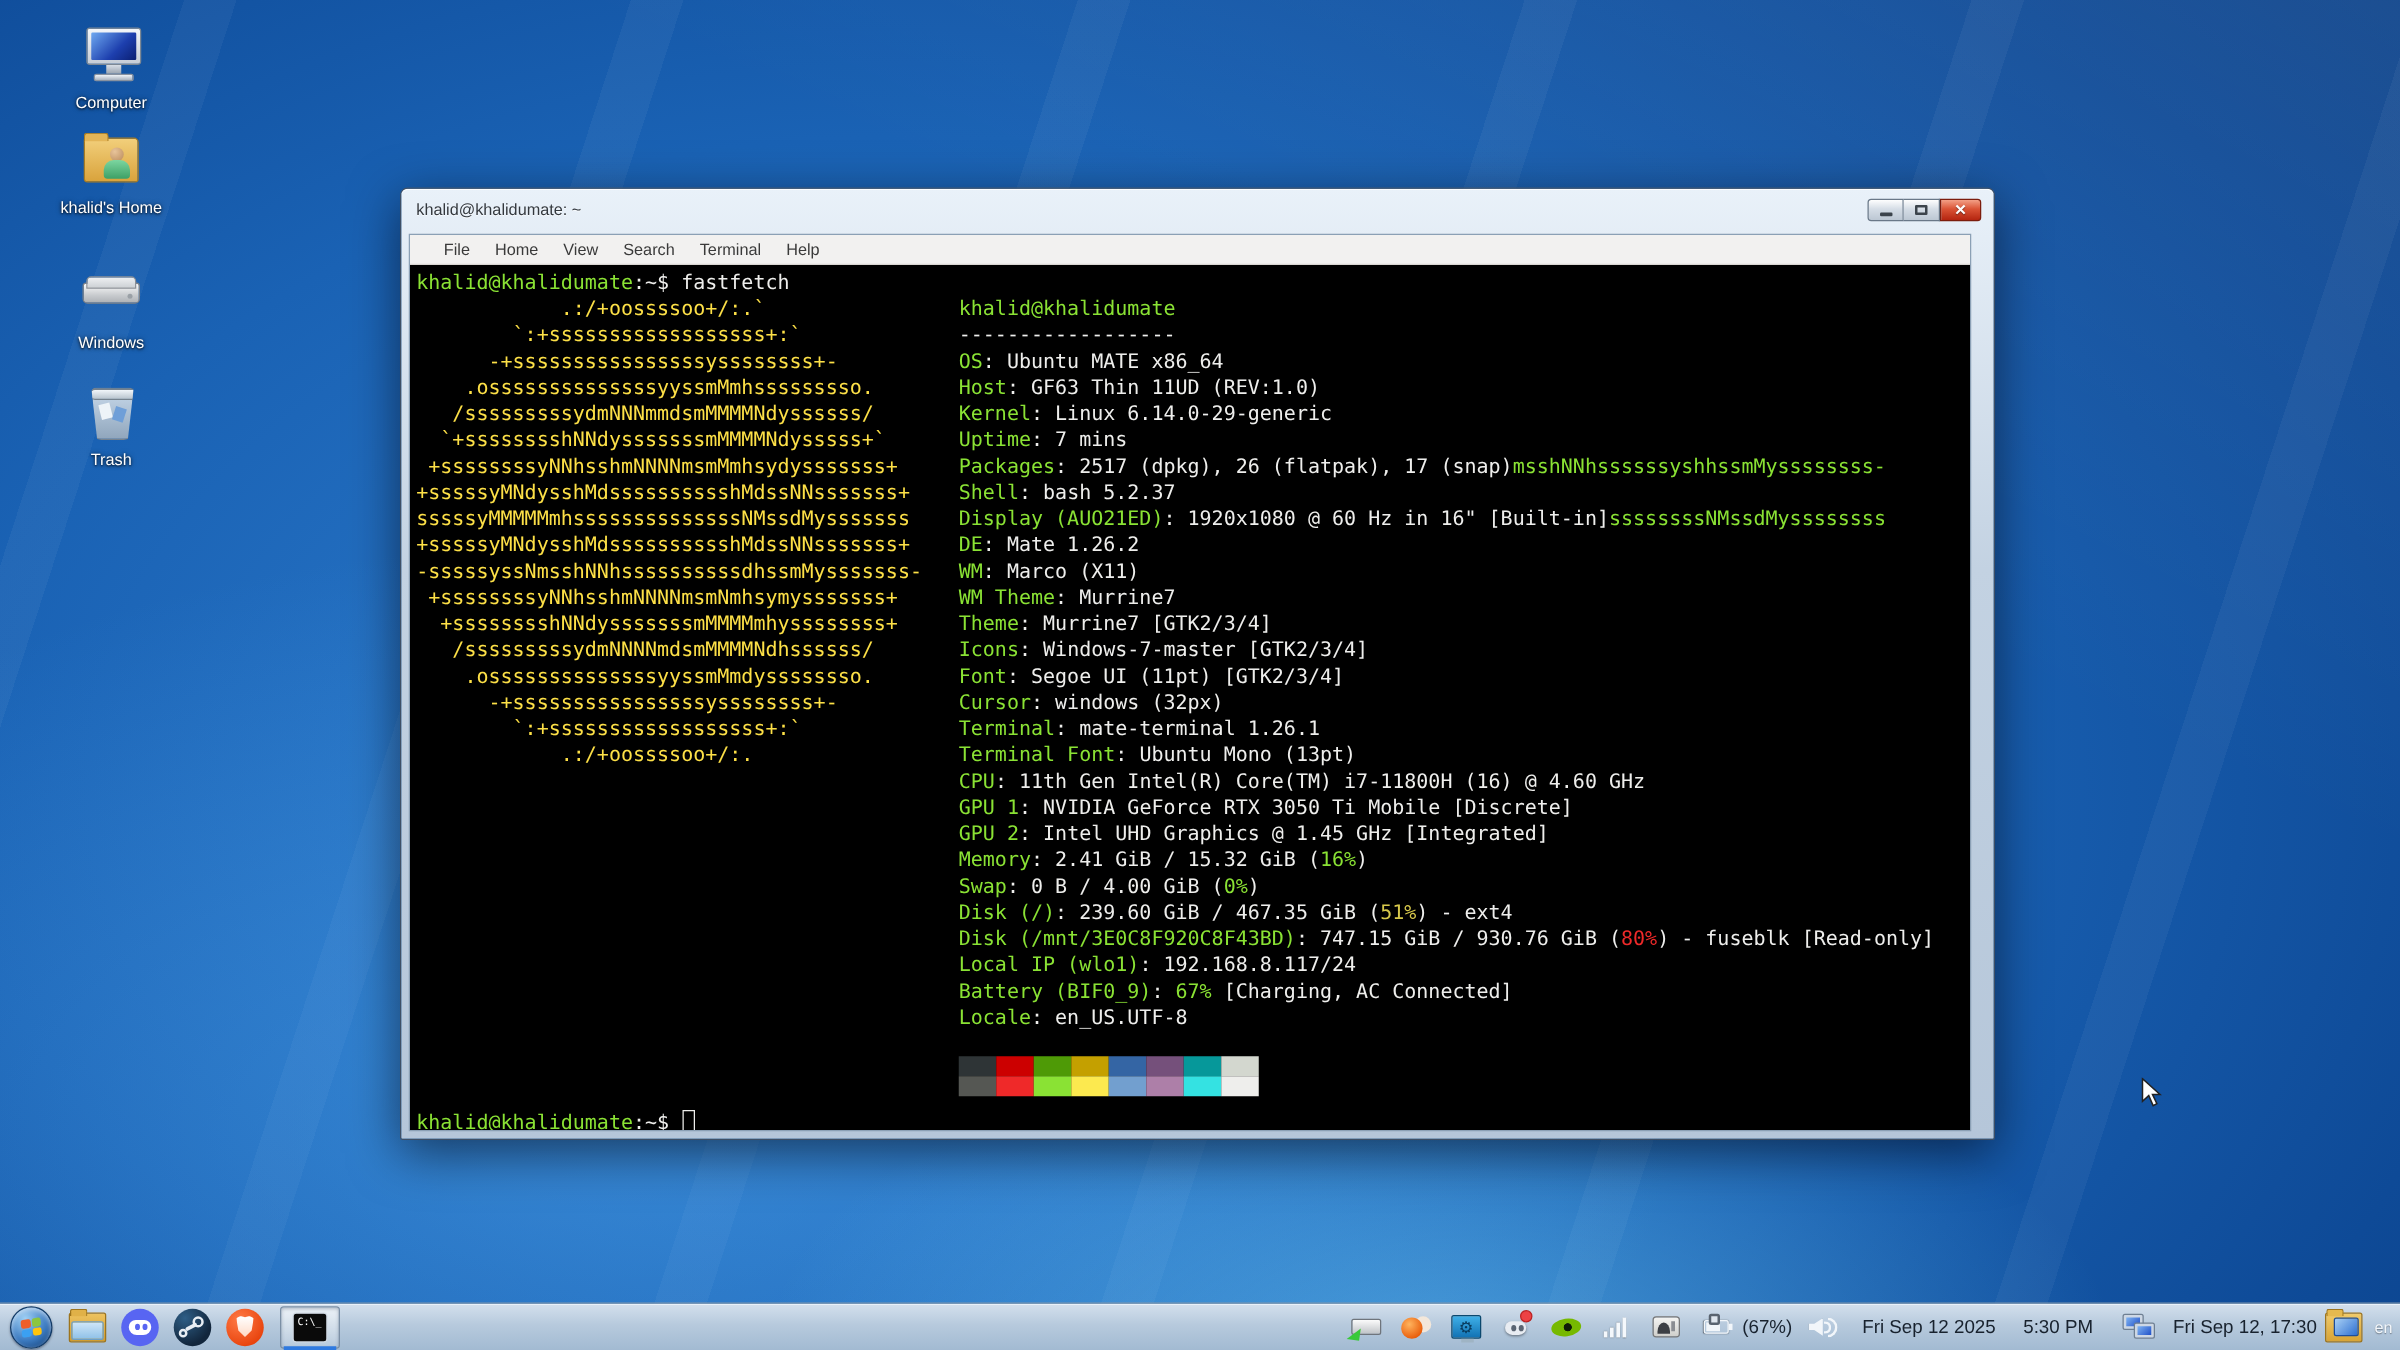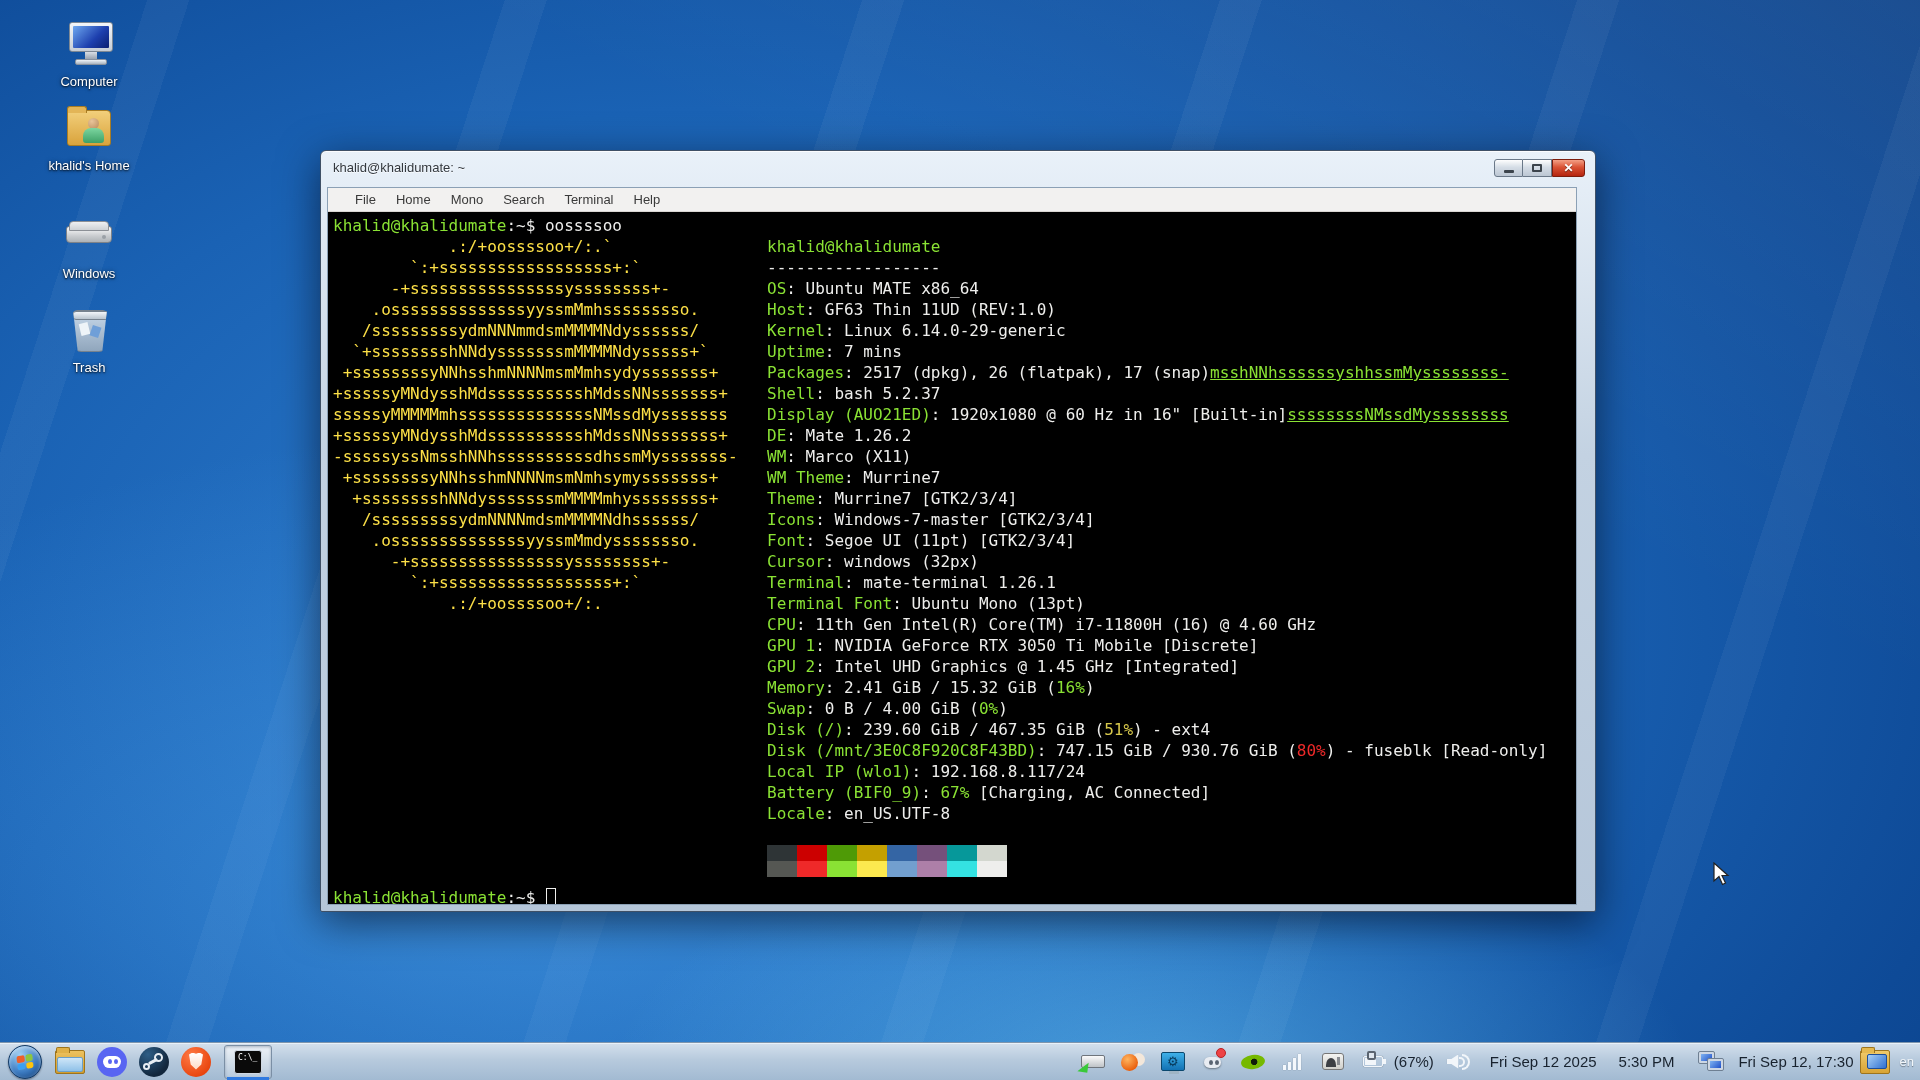--- a/index.html
+++ b/index.html
@@ -61,21 +61,21 @@
   .menu-item { font-size:13px; color:#3a3a3a; padding:0 10px; line-height:23px; }
   .termbody { position:absolute; left:0; right:0; top:24px; bottom:0; background:#000; overflow:hidden; }
 
   .termtext { position:relative; width:100%; height:100%;
     font-family:"DejaVu Sans Mono",monospace; font-size:16px; line-height:21px; white-space:pre; }
   .c-g { color:#8ae234; }
   .c-w { color:#eeeeec; }
   .c-G { color:#8ae234; }
   .c-y { color:#d7c84b; }
   .c-r { color:#ef2929; }
-  .c-a { color:#8ae234;text-decoration:underline; }
+  .c-a { color:#8ae234; }
   .pline { position:absolute; left:5px; top:3px; }
   .art { position:absolute; left:5px; top:24px; color:#fde047; font:inherit; }
   .info { position:absolute; left:439px; top:24px; }
   .tline { height:21px; }
   .palette { position:absolute; left:439px; top:633px; }
   .prow { display:flex; height:16px; }
   .swatch { width:30px; height:16px; }
   .pline2 { position:absolute; left:5px; top:675px; }
   .cursor { display:inline-block; width:10px; height:18px; border:1.5px solid #eeeeec; vertical-align:-3px; margin-left:1px; }
 
@@ -228,28 +228,28 @@
           </div>
         <div class="wbtn close">
             <span class="glyph-x">✕</span>
           </div>
       </div>
     </div>
     <div class="winframe">
       <div class="menubar">
           <span class="menu-item">File</span>
           <span class="menu-item">Home</span>
-          <span class="menu-item">Mono</span>
+          <span class="menu-item">View</span>
           <span class="menu-item">Search</span>
           <span class="menu-item">Terminal</span>
           <span class="menu-item">Help</span>
         </div>
       <div class="termbody">
         <div class="termtext">
-          <div class="pline"><span class="c-g">khalid@khalidumate</span><span class="c-w">:~$ </span><span class="c-w">oossssoo</span></div>
+          <div class="pline"><span class="c-g">khalid@khalidumate</span><span class="c-w">:~$ </span><span class="c-w">fastfetch</span></div>
           <pre class="art">            .:/+oossssoo+/:.`
         `:+ssssssssssssssssss+:`
       -+ssssssssssssssssyssssssss+-
     .ossssssssssssssyyssmMmhsssssssso.
    /sssssssssydmNNNmmdsmMMMMNdyssssss/
   `+sssssssshNNdysssssssmMMMMNdysssss+`
  +ssssssssyNNhsshmNNNNmsmMmhsydysssssss+
 +sssssyMNdysshMdsssssssssshMdssNNsssssss+
 sssssyMMMMMmhssssssssssssssNMssdMysssssss
 +sssssyMNdysshMdsssssssssshMdssNNsssssss+

